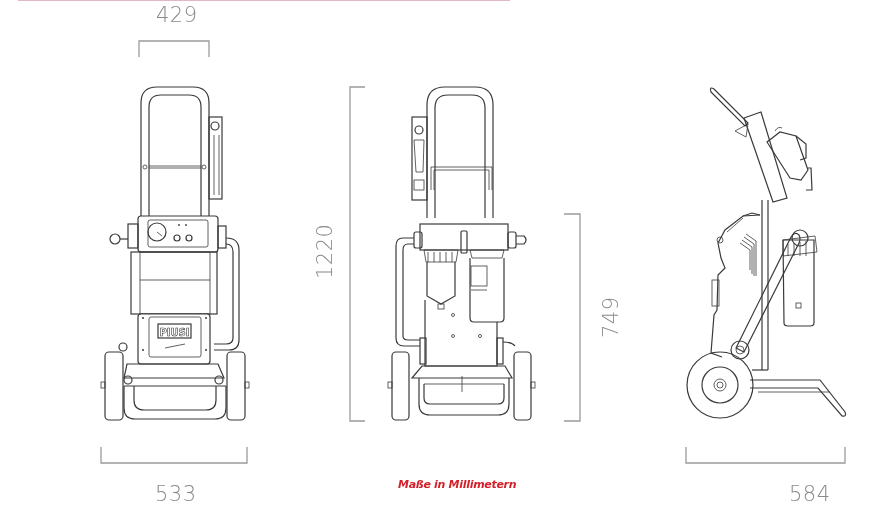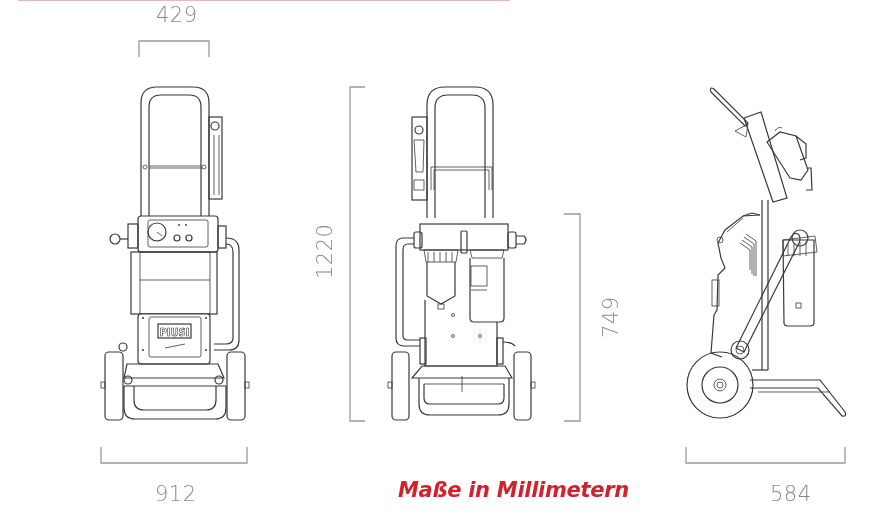--- a/index.html
+++ b/index.html
@@ -1,20 +1,20 @@
 <!DOCTYPE html>
 <html><head>
 <meta charset="utf-8">
 <style>
   html, body { margin: 0; padding: 0; background: #ffffff; }
   body { width: 882px; height: 514px; position: relative; overflow: hidden; font-family: "DejaVu Sans", sans-serif; }
   .topline { position: absolute; left: 18px; top: 0; width: 492px; height: 1px; background: #e2b6c2; }
   .dim { position: absolute; color: #8a8a8a; font-family: "DejaVu Sans", sans-serif; font-size: 21px; font-weight: 300; letter-spacing: 0.5px; }
   .dim-v { transform: rotate(-90deg); transform-origin: center center; }
-  .caption { position: absolute; left: 398px; top: 478px; color: #d3212c; font-family: "DejaVu Sans", sans-serif; font-style: italic; font-weight: bold; font-size: 21px; letter-spacing: -0.3px; }
+  .caption { position: absolute; left: 398px; top: 478px; color: #d3212c; font-family: "DejaVu Sans", sans-serif; font-style: italic; font-weight: bold; font-size: 11px; letter-spacing: -0.3px; }
   svg.drawing { position: absolute; left: 0; top: 0; }
   .ln { fill: none; stroke: #3a3a3a; stroke-width: 1.2; }
   .ln2 { fill: none; stroke: #3a3a3a; stroke-width: 0.8; }
   .fl { fill: #ffffff; stroke: #3a3a3a; stroke-width: 1.2; }
   .dl { fill: none; stroke: #9a9a9a; stroke-width: 1.3; }
 </style>
 </head>
 <body>
 
 <div class="topline"></div>
@@ -191,18 +191,18 @@
     <circle class="ln2" cx="720" cy="385" r="6"></circle>
     <circle class="ln2" cx="720" cy="385" r="3"></circle>
 
     <path class="ln" d="M750,380 L820,380 L845,412 Q847,417 842,416 L818,388 L750,388"></path>
     <path class="ln2" d="M758,392 L830,392"></path>
     <line class="ln" x1="752" y1="370" x2="768" y2="370"></line>
   </g>
 </svg>
 
 <div class="dim" style="left:156px; top:3px;">429</div>
-<div class="dim" style="left:155px; top:482px;">912</div>
+<div class="dim" style="left:155px; top:482px;">533</div>
 <div class="dim dim-v" style="left:300px; top:242px; width:50px; text-align:center;">1220</div>
 <div class="dim dim-v" style="left:591px; top:306px; width:40px; text-align:center;">749</div>
-<div class="dim" style="left:770px; top:482px;">584</div>
+<div class="dim" style="left:789px; top:482px;">584</div>
 
 <div class="caption">Maße in Millimetern</div>
 
 </body></html>

